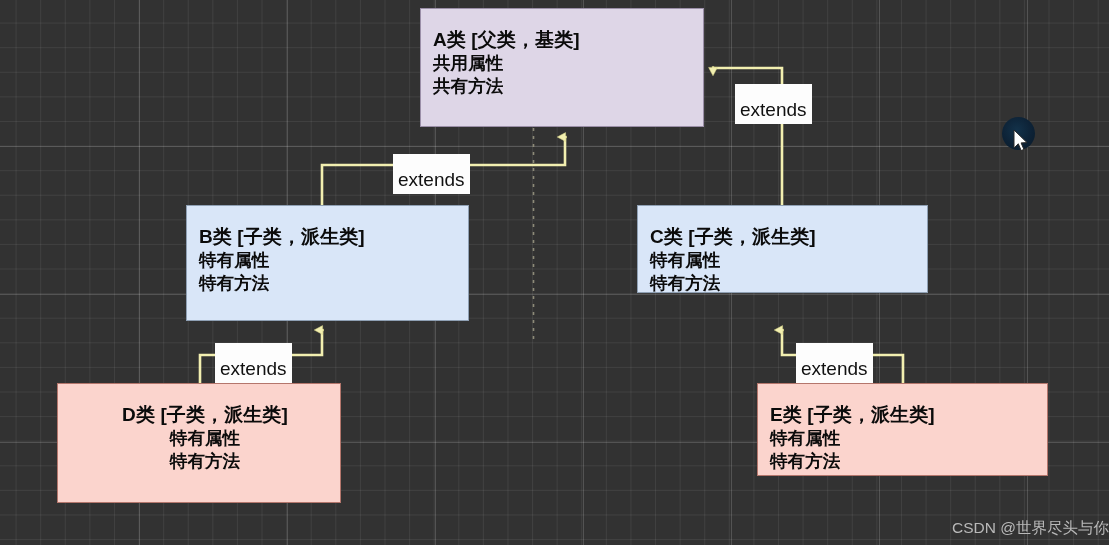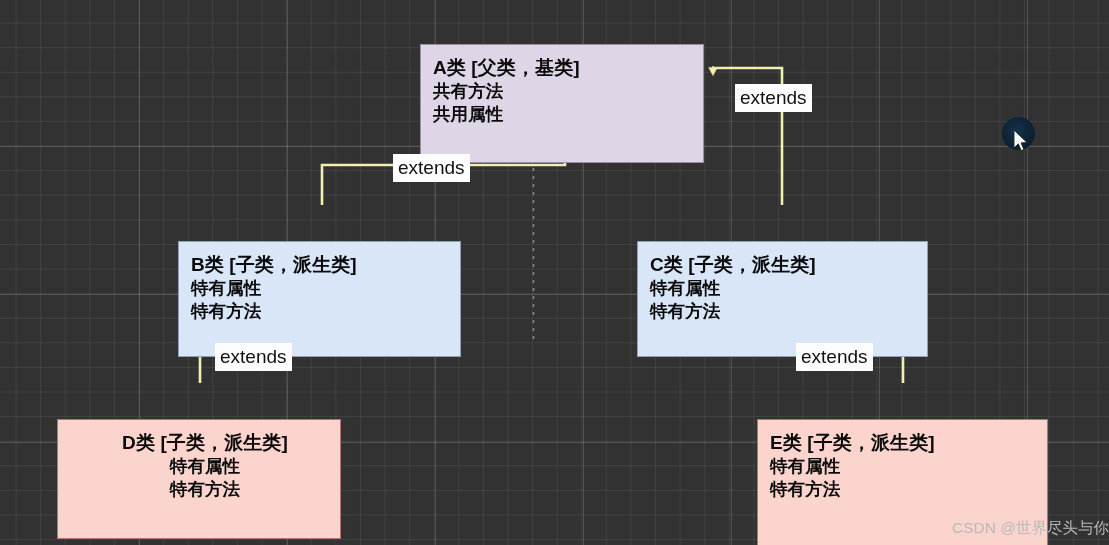--- a/index.html
+++ b/index.html
@@ -32,73 +32,72 @@
     left: 0;
     top: 0;
     width: 1109px;
     height: 545px;
     pointer-events: none;
   }
 
   .node {
     position: absolute;
     box-sizing: border-box;
-    padding: 10px 0 0 12px;
+    padding: 18px 0 0 12px;
     font-family: "Liberation Sans", "DejaVu Sans", sans-serif;
     color: #0b0b0b;
     line-height: 1.32;
     letter-spacing: 0.1px;
-    margin-top: 36px;
   }
   .node .title {
     font-size: 19px;
     font-weight: bold;
     white-space: nowrap;
   }
   .node .attr {
     font-size: 17.5px;
     font-weight: bold;
     white-space: nowrap;
   }
 
   .node-a {
     left: 420px; top: 8px; width: 284px; height: 119px;
     background: #ded6e7;
     border: 1px solid #9b8fa8;
   }
   .node-b {
-    left: 178px; top: 205px; width: 283px; height: 116px;
+    left: 186px; top: 205px; width: 283px; height: 116px;
     background: #d9e6f8;
     border: 1px solid #8fa0b4;
   }
   .node-c {
-    left: 637px; top: 205px; width: 291px; height: 116px;
+    left: 637px; top: 205px; width: 291px; height: 88px;
     background: #d9e6f8;
     border: 1px solid #8fa0b4;
   }
   .node-d {
     left: 57px; top: 383px; width: 284px; height: 120px;
     background: #fbd4cd;
     border: 1px solid #b4766c;
     text-align: center;
   }
   .node-e {
-    left: 757px; top: 383px; width: 291px; height: 156px;
+    left: 757px; top: 383px; width: 291px; height: 93px;
     background: #fbd4cd;
     border: 1px solid #b4766c;
   }
 
   .edge-label {
     position: absolute;
     background: #fdfdfd;
     color: #111111;
     font-family: "Liberation Sans", "DejaVu Sans", sans-serif;
     font-size: 19px;
     line-height: 1;
-    padding: 4px 5px 5px 5px;
+    padding: 16px 5px 5px 5px;
     white-space: nowrap;
   }
   .lbl-ba { left: 393px; top: 154px; }
   .lbl-ca { left: 735px; top: 84px; }
   .lbl-db { left: 215px; top: 343px; }
   .lbl-ec { left: 796px; top: 343px; }
 
   #cursor-dot {
     position: absolute;
     left: 1002px; top: 117px;
@@ -147,22 +146,22 @@
       <path d="M200 383 L200 355 L322 355 L322 330" fill="none" stroke="#f2efb0" stroke-width="2.6" stroke-linejoin="miter" marker-end="url(#arrowUp)"></path>
     </g>
 
     <g>
       <path d="M903 383 L903 355 L782 355 L782 330" fill="none" stroke="#f2efb0" stroke-width="2.6" stroke-linejoin="miter" marker-end="url(#arrowUp)"></path>
     </g>
   </svg>
 
   <div class="node node-a">
     <div class="title">A类 [父类，基类]</div>
+    <div class="attr">共用属性</div>
     <div class="attr">共有方法</div>
-    <div class="attr">共用属性</div>
   </div>
 
   <div class="node node-b">
     <div class="title">B类 [子类，派生类]</div>
     <div class="attr">特有属性</div>
     <div class="attr">特有方法</div>
   </div>
 
   <div class="node node-c">
     <div class="title">C类 [子类，派生类]</div>

